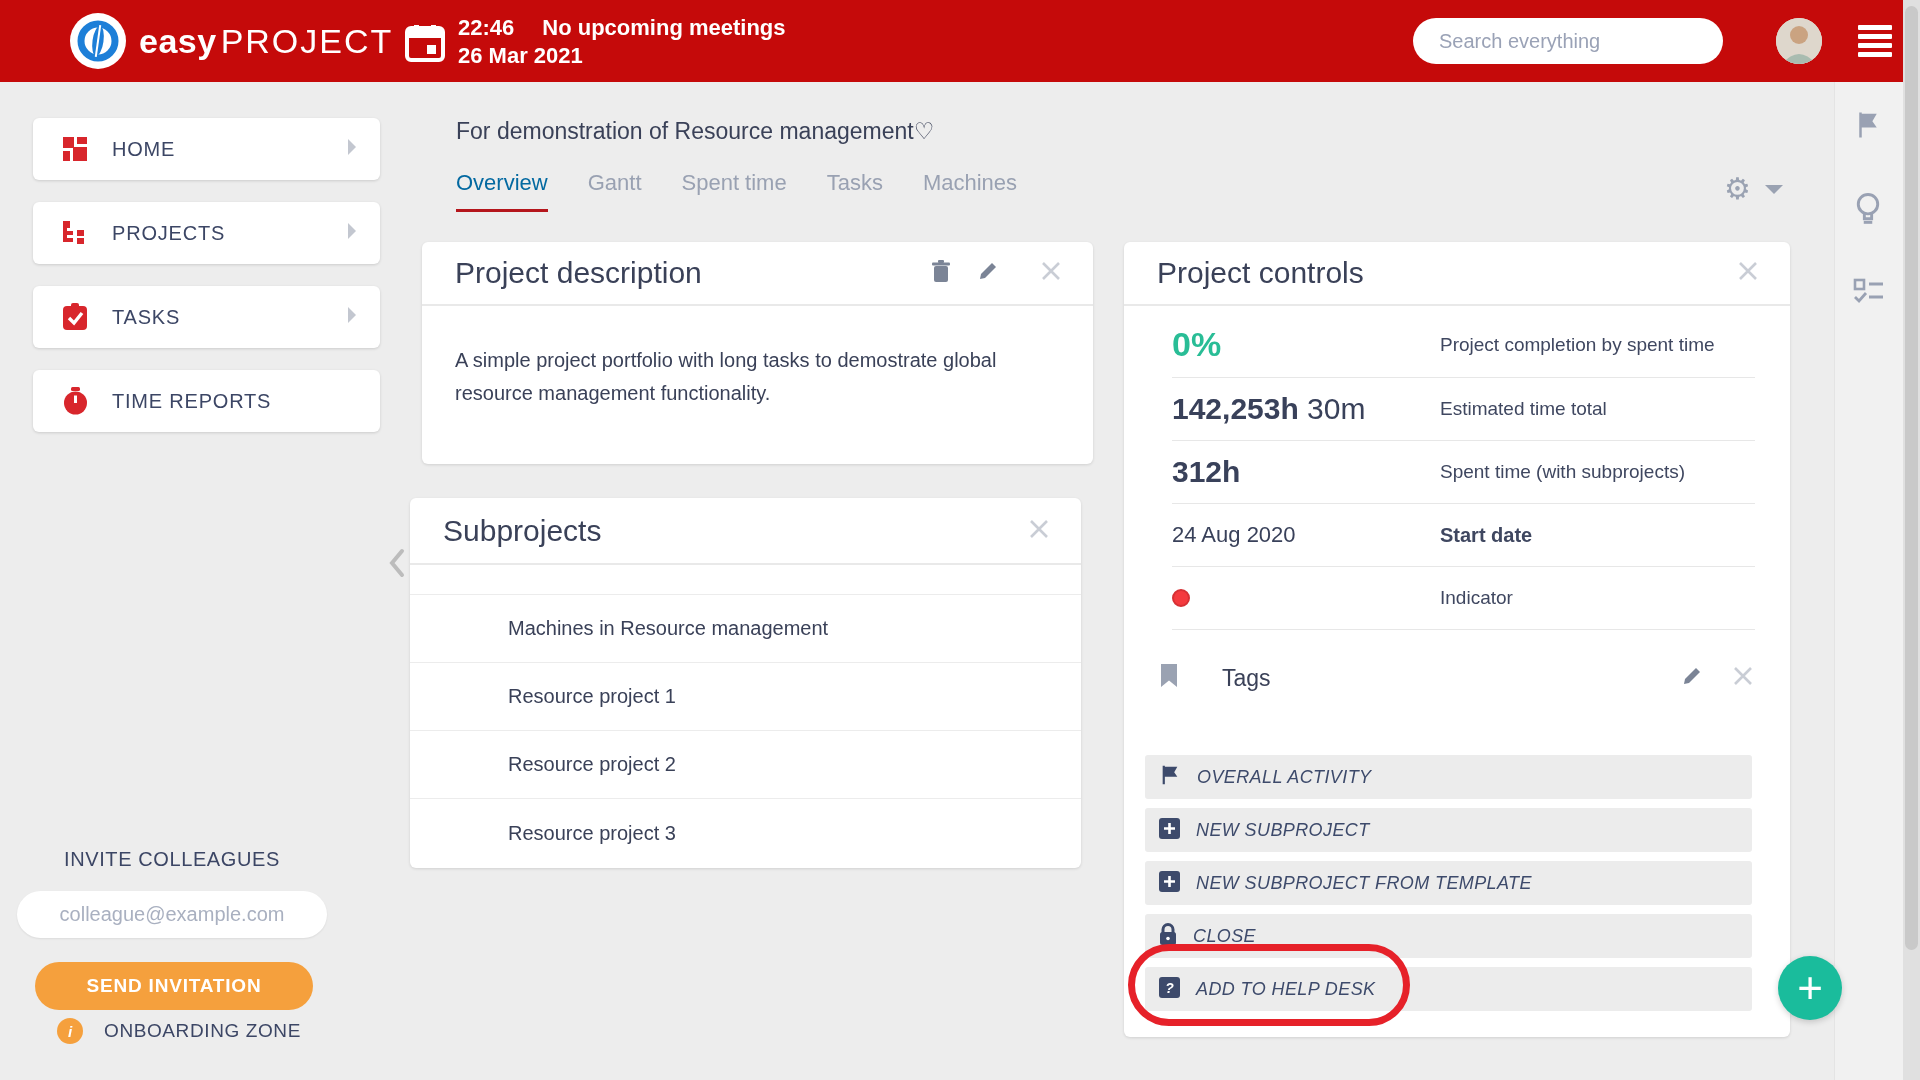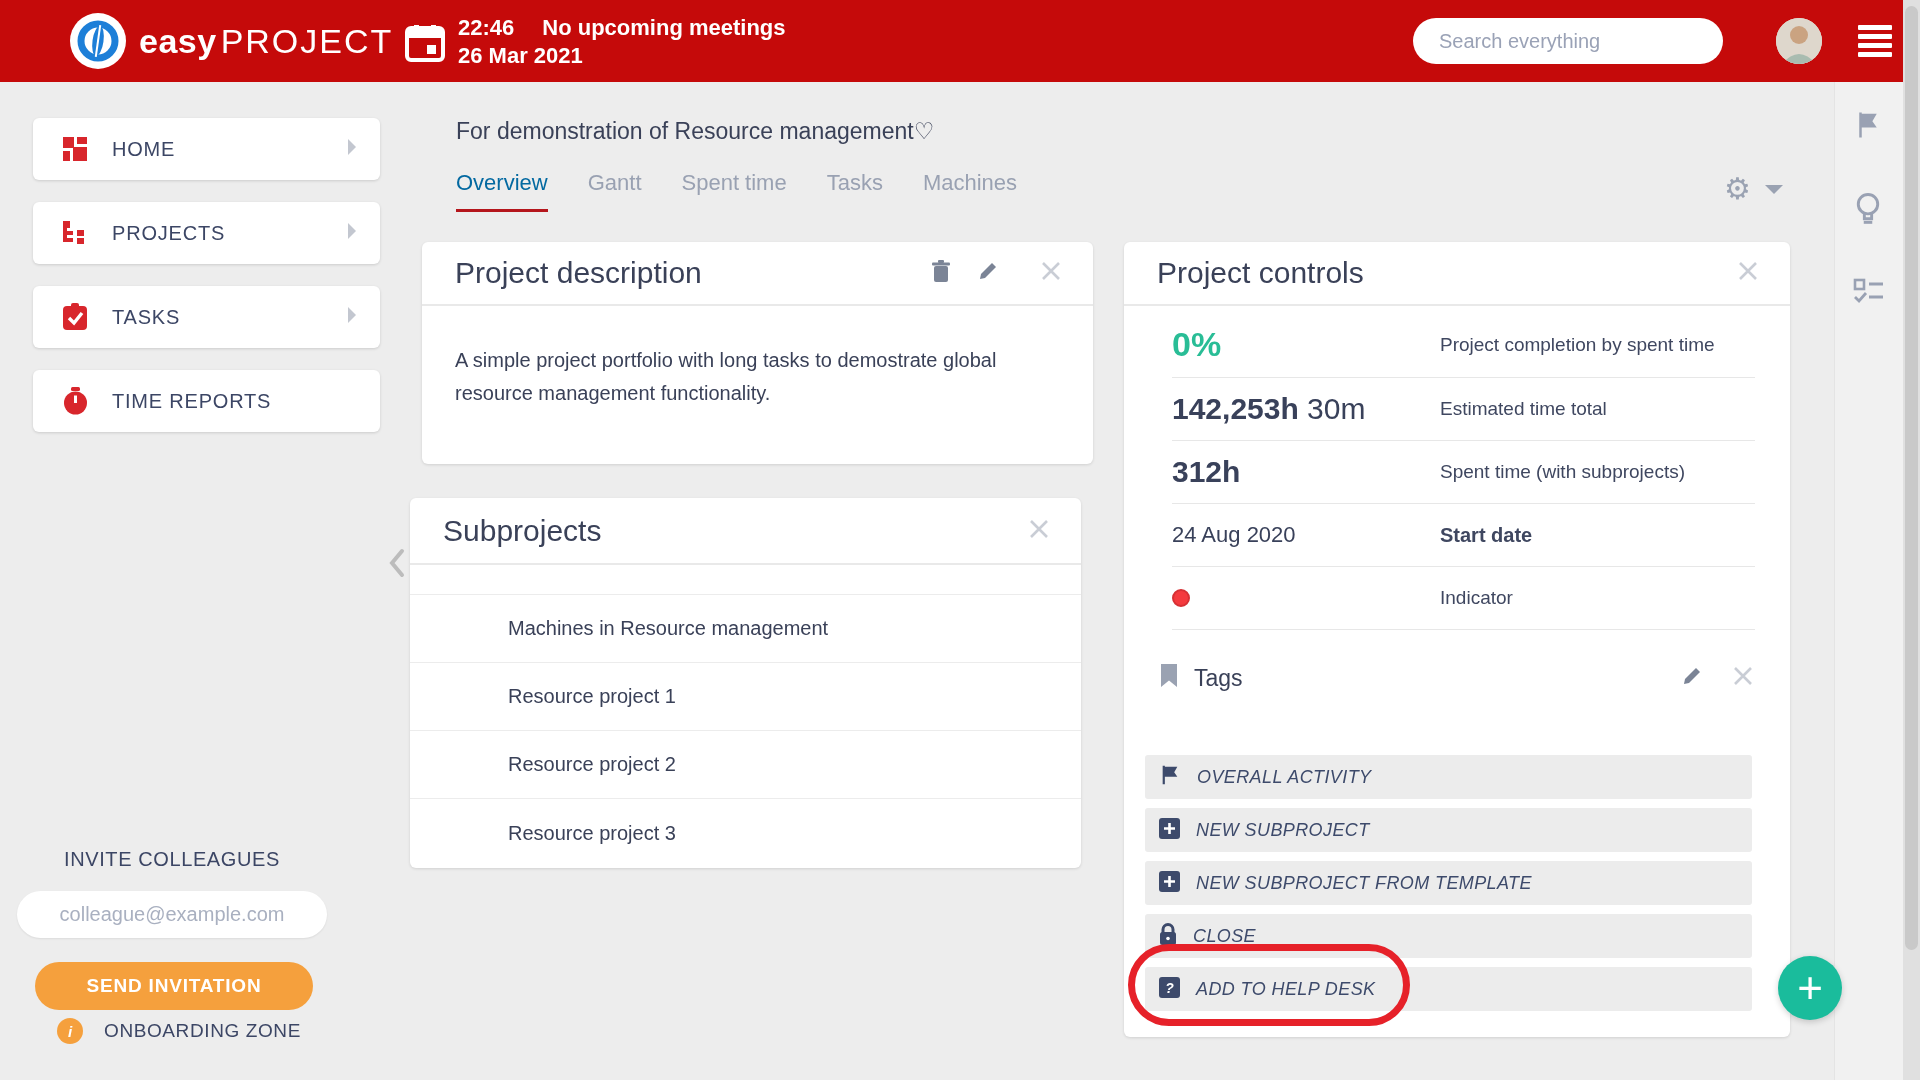--- a/index.html
+++ b/index.html
@@ -72,21 +72,21 @@
   .stat-row.first { height:72px; padding-top:6px; }
   .stat-row:nth-last-child(1) { border-bottom:none; }
   .stat-val { width:268px; font-size:30px; font-weight:700; color:#39415a; white-space:nowrap; }
   .stat-val .suffix { font-weight:400; }
   .stat-val.teal { color:#29bd96; font-size:34px; }
   .stat-val.plain { font-weight:400; font-size:22px; }
   .stat-label { font-size:19px; color:#3f4760; }
   .stat-label.bold { font-weight:700; font-size:20px; }
   .dot { width:18px; height:18px; border-radius:50%; background:#f43a3e; border:2px solid #d63034; }
 
-  .tags-head { margin:34px 35px 0 36px; display:flex; align-items:center; }
+  .tags-head { margin:34px 35px 0 36px; display:flex; align-items:center;gap:28px; }
   .tags-title { margin-left:16px; font-size:23px; color:#3a4158; }
   .tags-icons { margin-left:auto; display:flex; align-items:center; gap:28px; }
 
   .actions { position:absolute; left:21px; top:513px; width:607px;font-style:italic; }
   .action-row { height:44px; margin-bottom:9px; background:#ececec; border-radius:3px; display:flex; align-items:center; padding-left:14px; cursor:pointer; }
   .action-label { margin-left:16px; font-size:18px; letter-spacing:0.4px; color:#3d4a6b; }
 
   .annotation { position:absolute; left:1128px; top:944px; width:282px; height:82px; border:7px solid #e62129; border-radius:42px; pointer-events:none; }
 
   .fab { position:absolute; left:1778px; top:956px; width:64px; height:64px; border-radius:50%; background:#1abc9c; color:#fff; border:none; font-size:44px; font-weight:300; line-height:58px; text-align:center; cursor:pointer; box-shadow:0 2px 6px rgba(0,0,0,.18); font-family:"Liberation Sans", sans-serif; }

